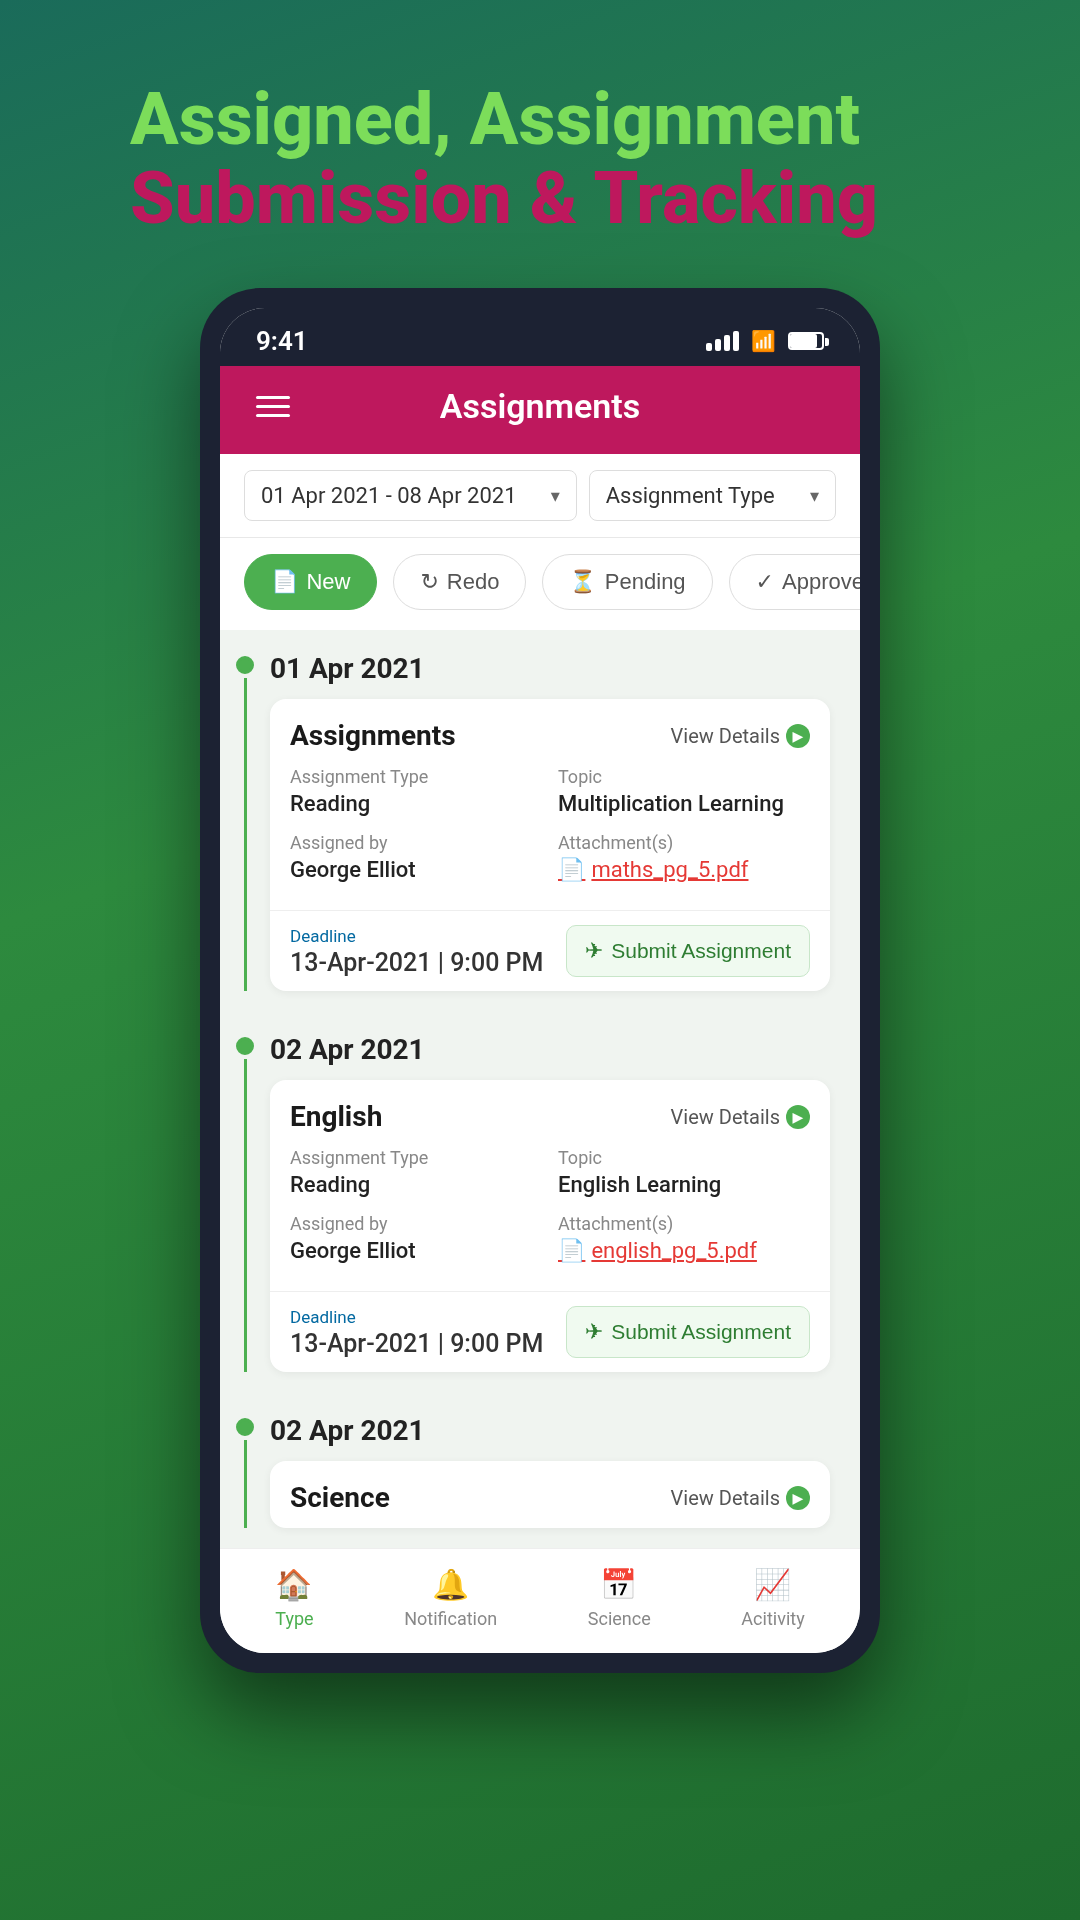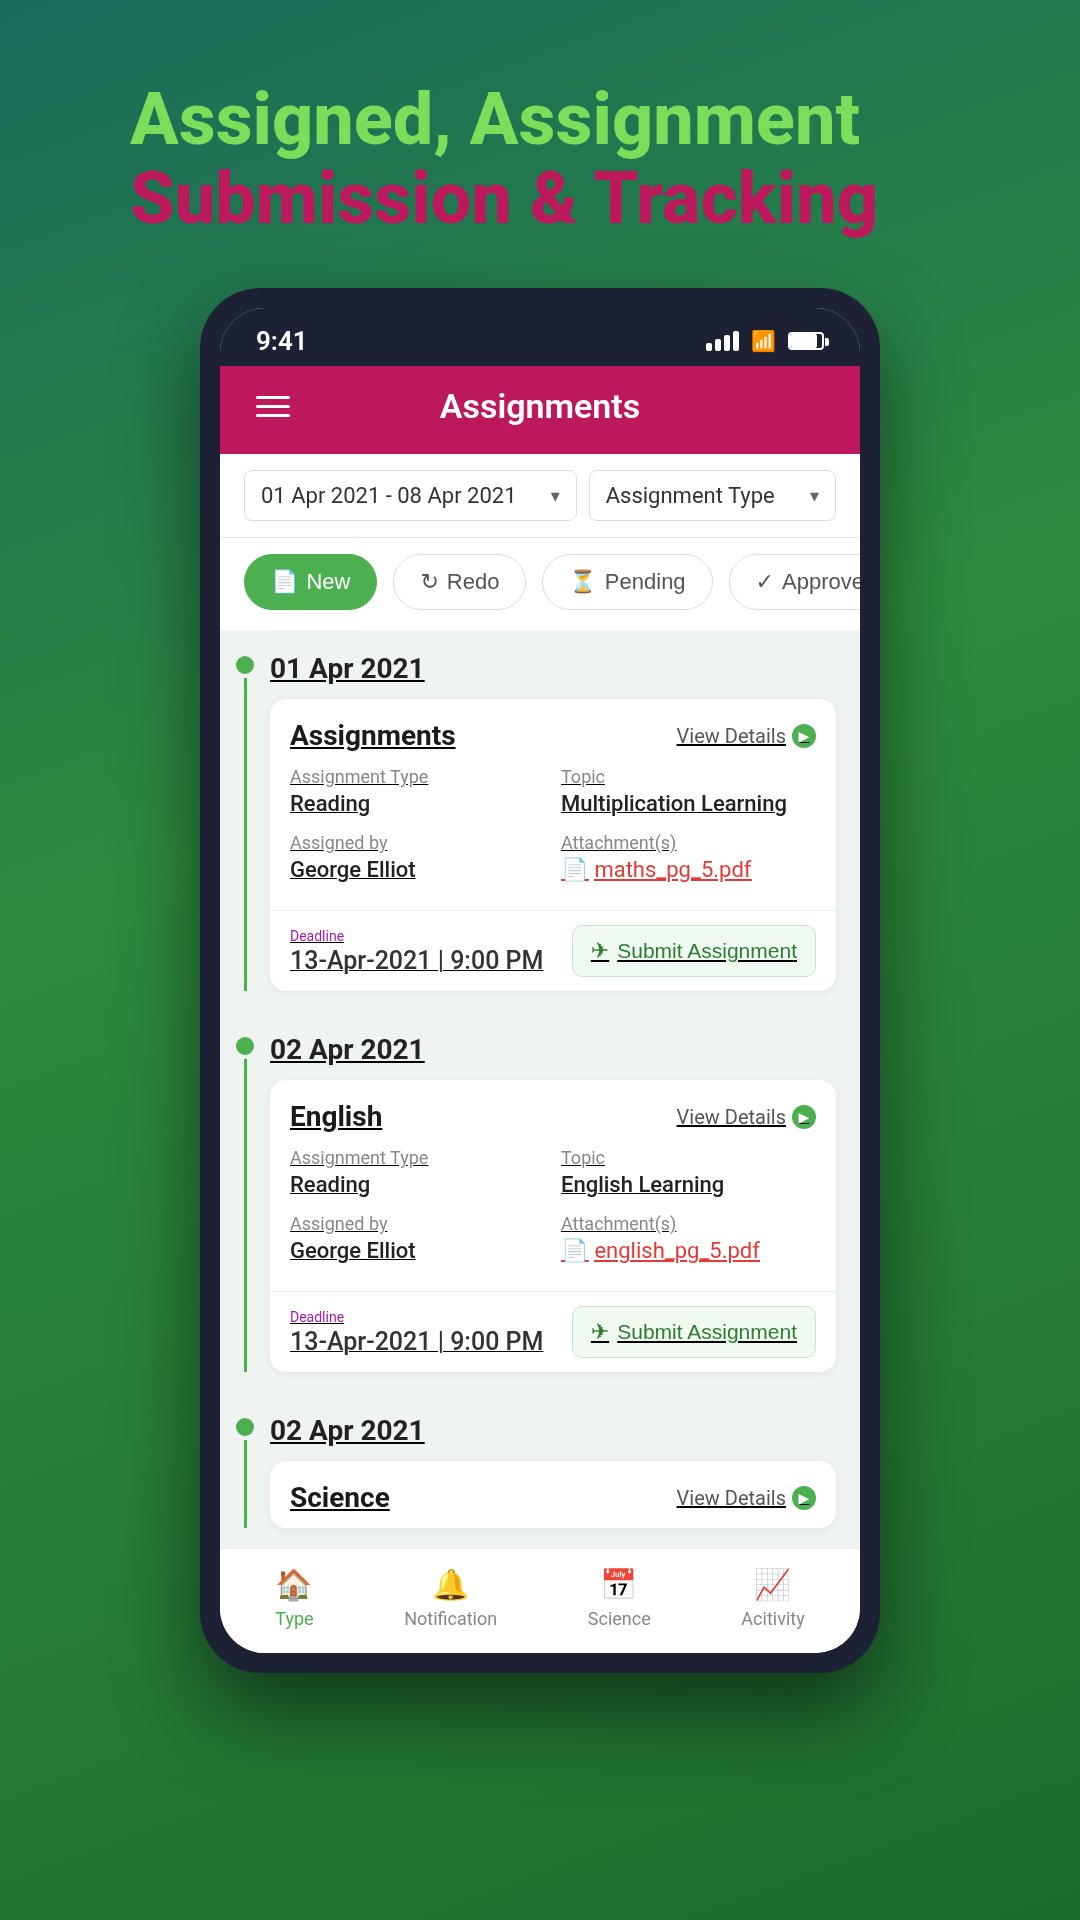--- a/index.html
+++ b/index.html
@@ -210,22 +210,21 @@
       flex-shrink: 0;
     }
     .timeline-line {
       width: 3px;
       flex: 1;
       background: #4caf50;
       margin-top: 4px;
     }
     .date-content {
       flex: 1;
-      padding-right: 24px;
-      text-decoration: underline;
+      padding-right: 30px;
     }
     .date-label {
       font-size: 28px;
       font-weight: 700;
       color: #222;
       margin-bottom: 14px;
       padding-top: 2px;
     }
 
     
@@ -299,22 +298,22 @@
       font-size: 22px;
     }
     .card-footer {
       border-top: 1px solid #eee;
       padding: 14px 20px;
       display: flex;
       justify-content: space-between;
       align-items: center;
     }
     .deadline-section label {
-      font-size: 14px;
-      color: #a21caf;
+      font-size: 17px;
+      color: #0369a1;
       display: block;
       margin-bottom: 2px;
     }
     .deadline-section .deadline-value {
       font-size: 25px;
       color: #333;
       font-weight: 500;
     }
     .submit-btn {
       display: flex;

